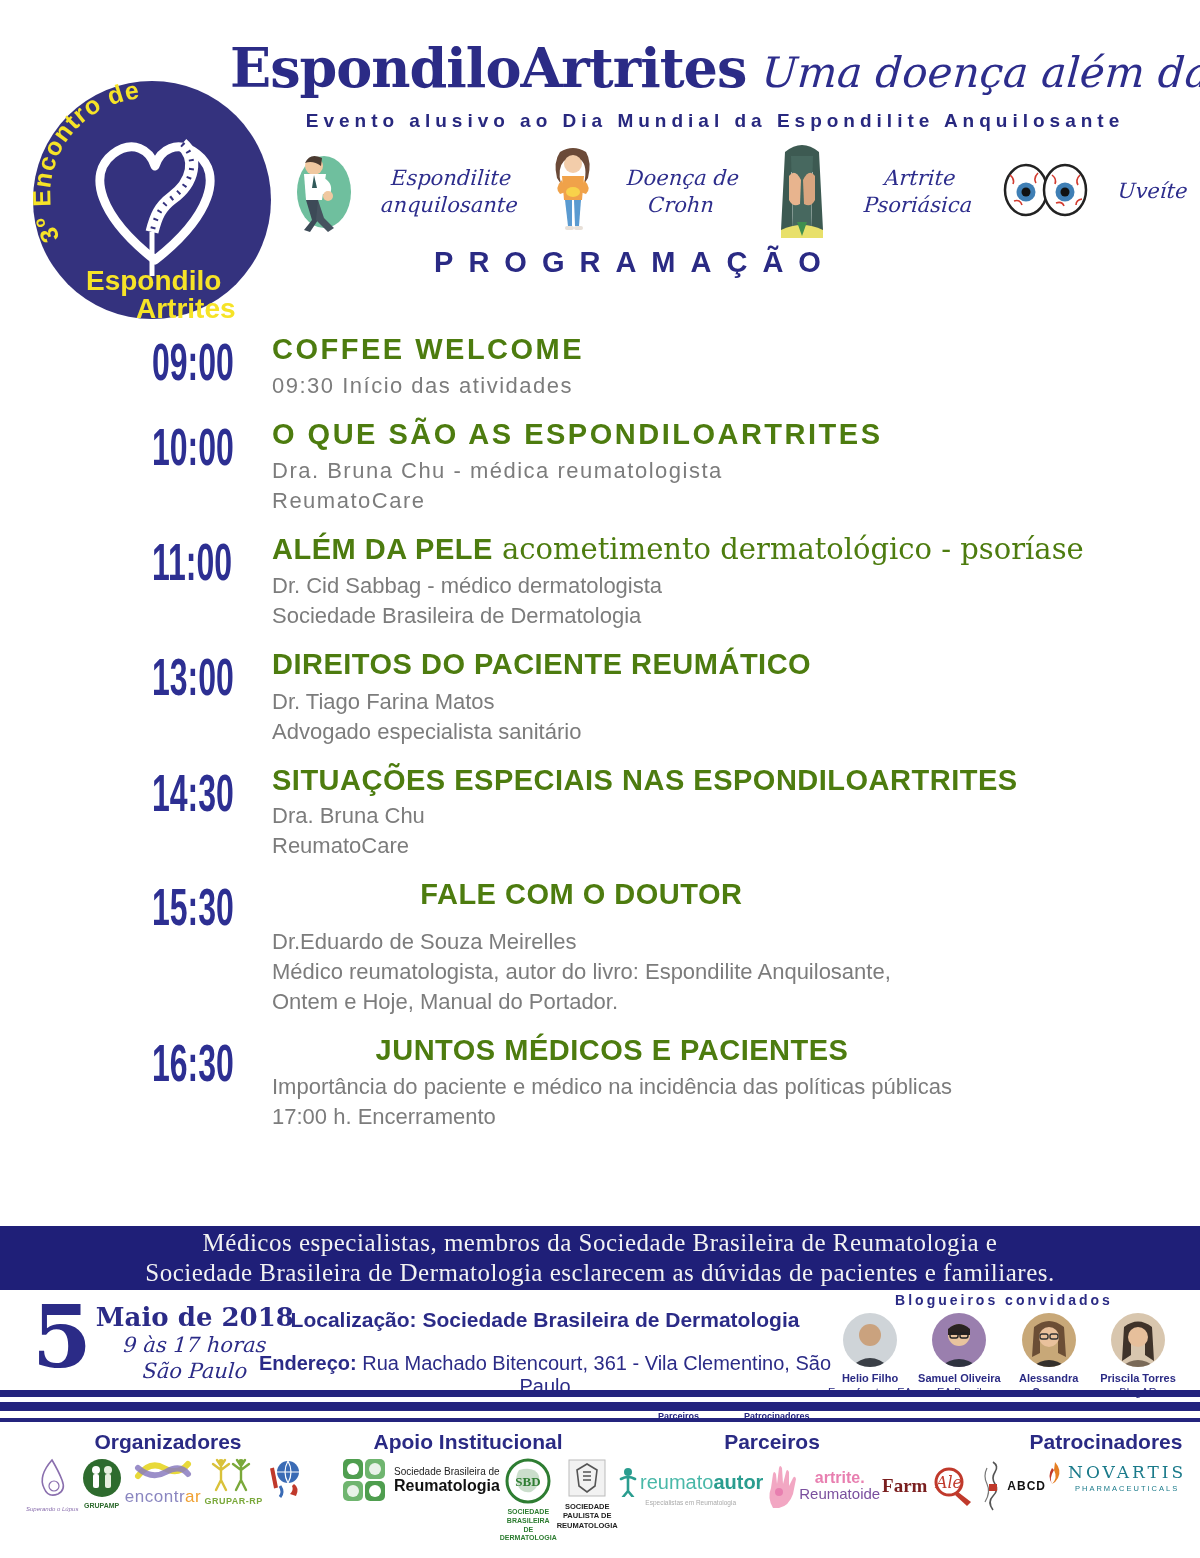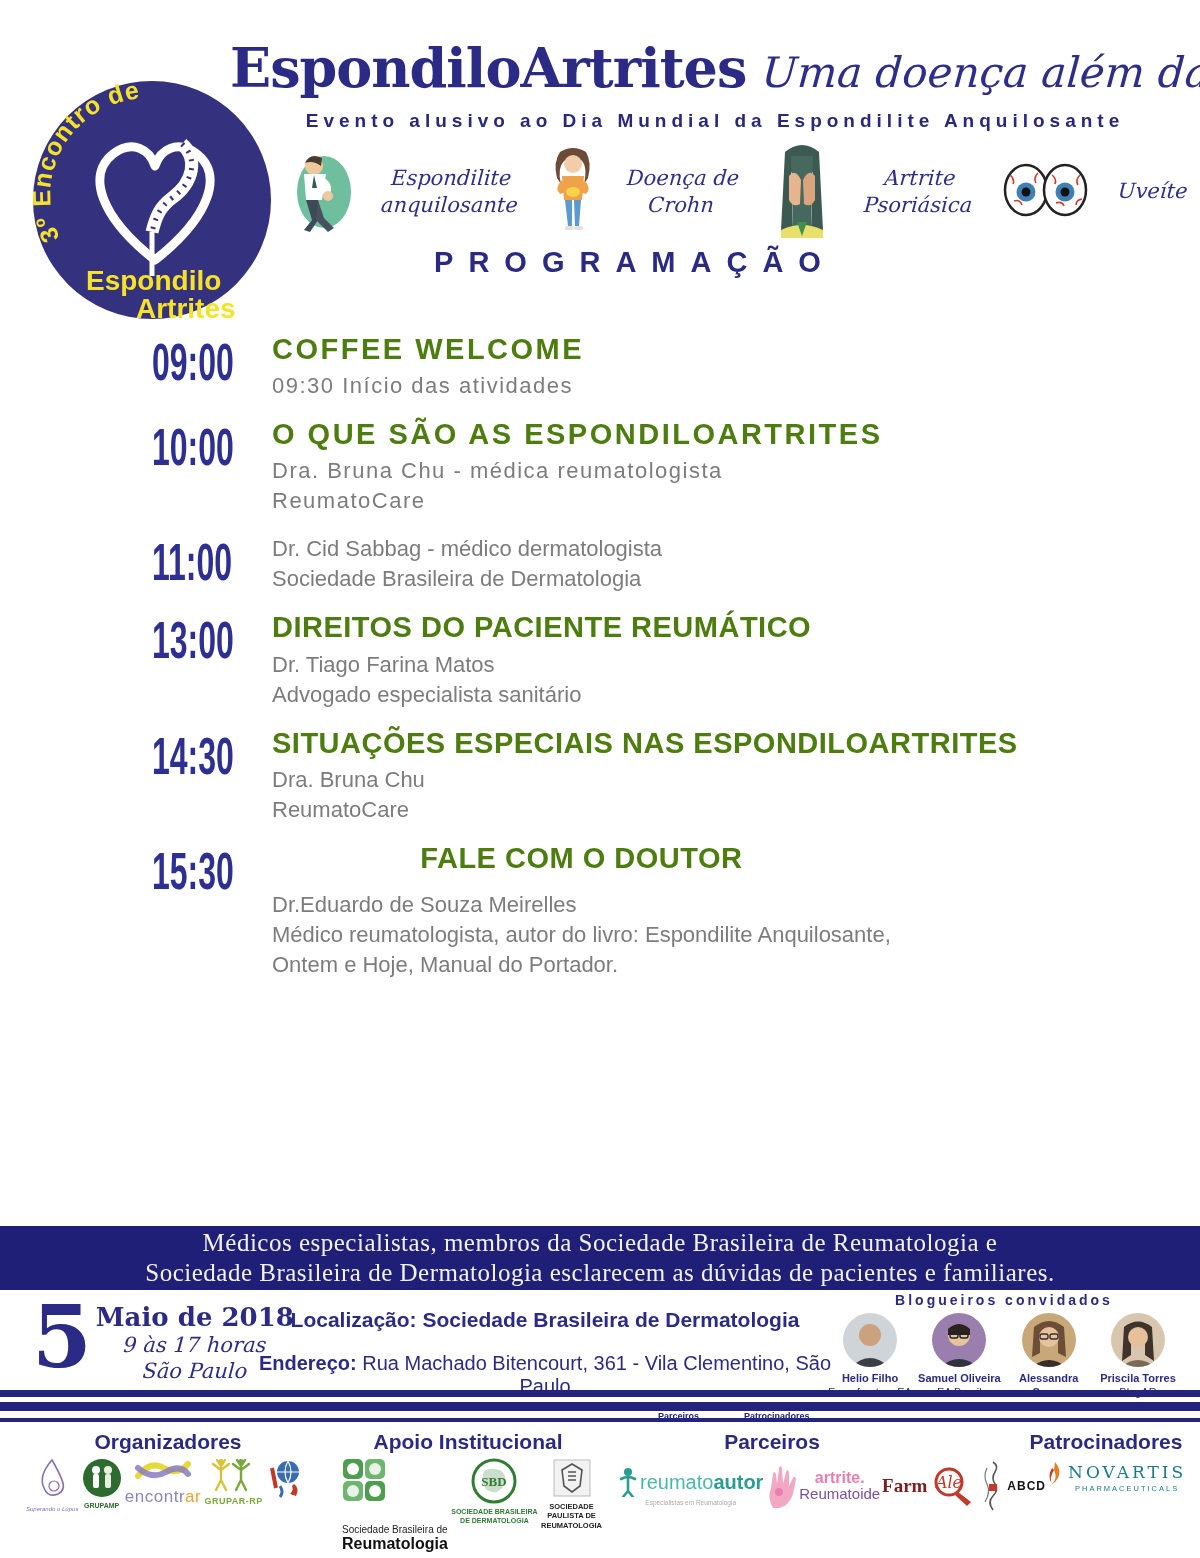--- a/index.html
+++ b/index.html
@@ -204,20 +204,21 @@
       <div class="s-body">
         <div class="s-title">O QUE SÃO AS ESPONDILOARTRITES</div>
         <div class="s-detail">Dra. Bruna Chu - médica reumatologista</div>
         <div class="s-detail">ReumatoCare</div>
       </div>
     </div>
 
     <div class="s-row">
       <div class="s-time">11:00</div>
       <div class="s-body">
+        <div class="s-title"><span>ALÉM DA PELE</span><span class="suffix"> acometimento dermatológico - psoríase</span></div>
         <div class="s-detail">Dr. Cid Sabbag - médico dermatologista</div>
         <div class="s-detail">Sociedade Brasileira de Dermatologia</div>
       </div>
     </div>
 
 
     <div class="s-row gap-lg">
       <div class="s-time">13:00</div>
       <div class="s-body">
         <div class="s-title">DIREITOS DO PACIENTE REUMÁTICO</div>
@@ -238,20 +239,28 @@
     <div class="s-row gap-lg">
       <div class="s-time">15:30</div>
       <div class="s-body">
         <div class="s-title">FALE COM O DOUTOR</div>
         <div class="s-detail" style="margin-top:16px;">Dr.Eduardo de Souza Meirelles</div>
         <div class="s-detail">Médico reumatologista, autor do livro: Espondilite Anquilosante,</div>
         <div class="s-detail">Ontem e Hoje, Manual do Portador.</div>
       </div>
     </div>
 
+    <div class="s-row gap-lg">
+      <div class="s-time">16:30</div>
+      <div class="s-body">
+        <div class="s-title">JUNTOS MÉDICOS E PACIENTES</div>
+        <div class="s-detail" style="margin-top:4px;">Importância do paciente e médico na incidência das políticas públicas</div>
+        <div class="s-detail">17:00 h. Encerramento</div>
+      </div>
+    </div>
   </div>
 
   <div class="banner">
     <div>Médicos especialistas, membros da Sociedade Brasileira de Reumatologia e</div>
     <div>Sociedade Brasileira de Dermatologia esclarecem as dúvidas de pacientes e familiares.</div>
   </div>
 
   <div class="date-block">
     <div class="day">5</div>
     <div class="date-col">
@@ -373,21 +382,21 @@
           <circle cx="22" cy="14" r="11" fill="#3a6bb5"></circle>
           <path d="M11 14 H33 M22 3 Q 28 14 22 25 Q 16 14 22 3" stroke="#fff" stroke-width="1.2" fill="none"></path>
           <path d="M6 10 L10 30" stroke="#c0392b" stroke-width="4"></path>
           <path d="M28 26 Q 34 30 30 38 L 24 36 Q 28 32 26 28 Z" fill="#c0392b"></path>
           <path d="M14 28 Q 18 34 14 39" stroke="#3a6bb5" stroke-width="3" fill="none"></path>
         </svg>
     </div>
   </div>
 
   <div class="logo-strip" style="top:1458px;left:342px;width:260px;justify-content:space-between;">
-    <div class="logo-item" style="display:flex;align-items:flex-start;gap:22px;flex-direction:column;">
+    <div class="logo-item" style="display:flex;align-items:center;gap:8px;">
       <svg width="44" height="44" viewBox="0 0 44 44">
           <rect x="1" y="1" width="20" height="20" rx="5" fill="#4f9e4f"></rect>
           <rect x="23" y="1" width="20" height="20" rx="5" fill="#6fb56f"></rect>
           <rect x="1" y="23" width="20" height="20" rx="5" fill="#6fb56f"></rect>
           <rect x="23" y="23" width="20" height="20" rx="5" fill="#4f9e4f"></rect>
           <circle cx="11" cy="11" r="6" fill="#fff"></circle>
           <circle cx="33" cy="33" r="6" fill="#fff"></circle>
           <circle cx="33" cy="11" r="6" fill="#e8f2e8"></circle>
           <circle cx="11" cy="33" r="6" fill="#e8f2e8"></circle>
         </svg>

